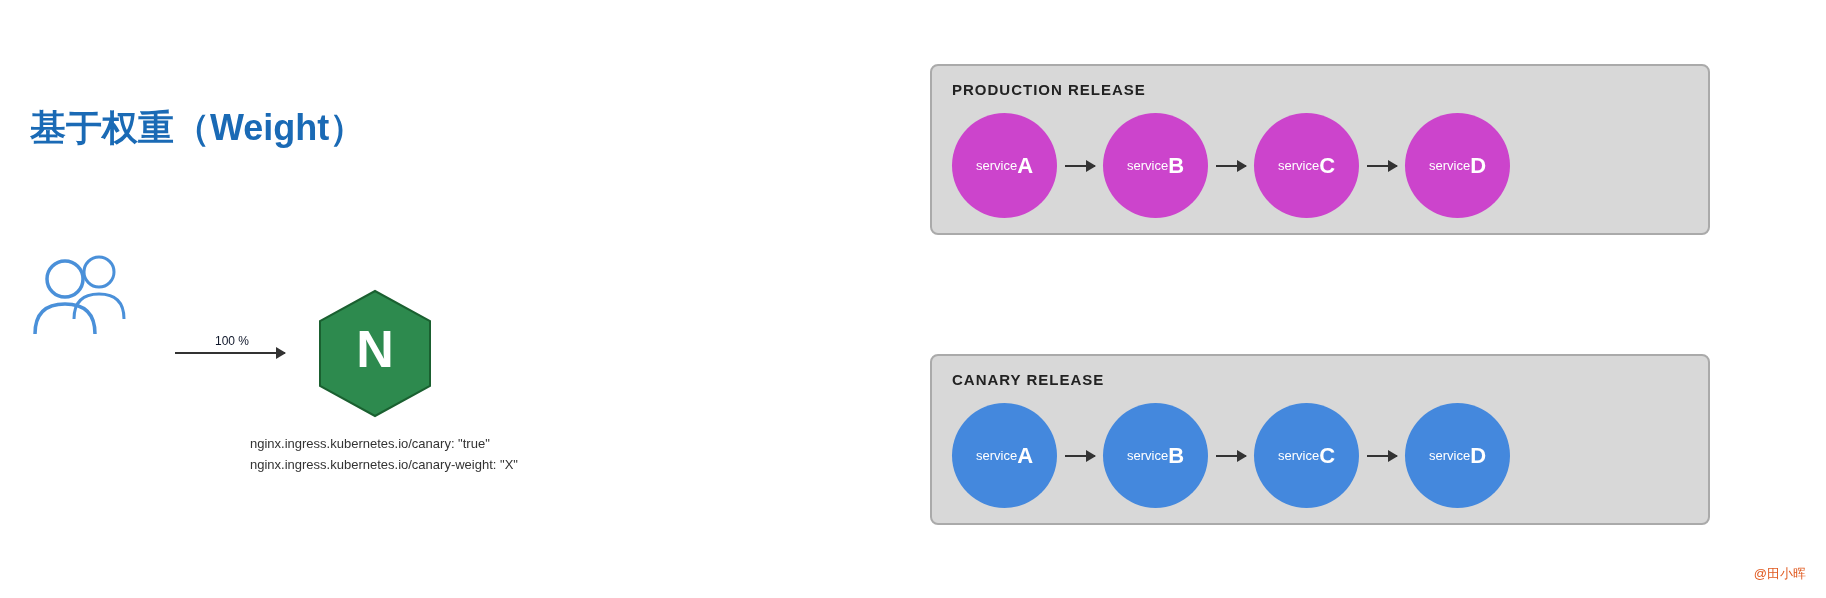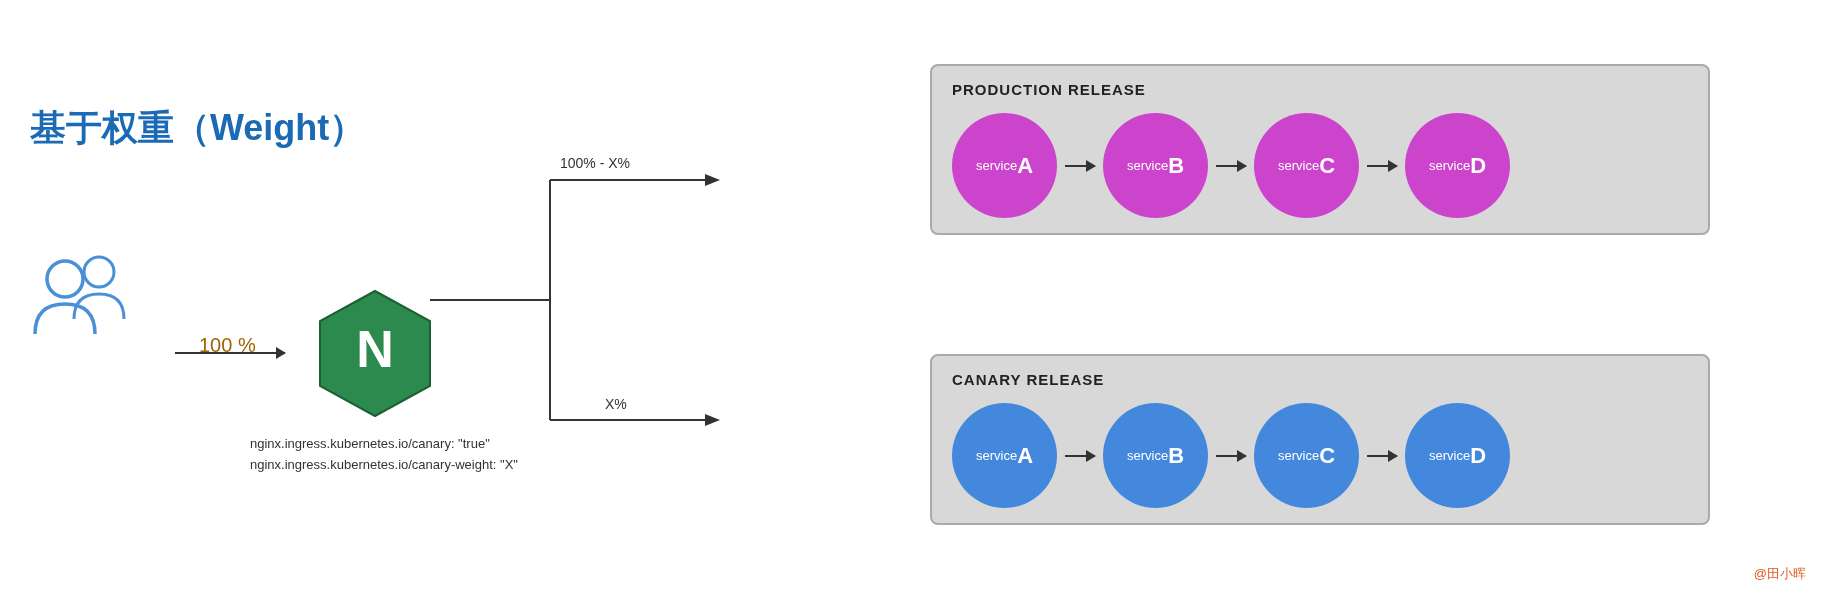--- a/index.html
+++ b/index.html
@@ -69,23 +69,23 @@
       right: -1px;
       top: -5px;
       border-left: 10px solid #333;
       border-top: 6px solid transparent;
       border-bottom: 6px solid transparent;
     }
 
     .arrow-label {
       position: absolute;
       top: -18px;
-      left: 24px;
-      font-size: 20px;
-      color: #a16207;
+      left: 40px;
+      font-size: 12px;
+      color: #0f172a;
     }
 
     
     .nginx-container {
       position: absolute;
       top: 210px;
       left: 310px;
       width: 130px;
       height: 140px;
       display: flex;
@@ -240,37 +240,20 @@
       </svg>
     </div>
 
     <div class="annotations">
       <div>nginx.ingress.kubernetes.io/canary: "true"</div>
       <div>nginx.ingress.kubernetes.io/canary-weight: "X"</div>
     </div>
 
   </div>
 
-  <div style="position:absolute; left:430px; top:80px;">
-    <svg width="300" height="440" viewBox="0 0 300 440">
-
-      <line x1="0" y1="220" x2="120" y2="220" stroke="#333" stroke-width="2"></line>
-
-      <line x1="120" y1="220" x2="120" y2="100" stroke="#333" stroke-width="2"></line>
-      <line x1="120" y1="100" x2="280" y2="100" stroke="#333" stroke-width="2"></line>
-      <polygon points="275,94 290,100 275,106" fill="#333"></polygon>
-
-      <line x1="120" y1="220" x2="120" y2="340" stroke="#333" stroke-width="2"></line>
-      <line x1="120" y1="340" x2="280" y2="340" stroke="#333" stroke-width="2"></line>
-      <polygon points="275,334 290,340 275,346" fill="#333"></polygon>
-    </svg>
-    
-    <div style="position:absolute; top:75px; left:130px; font-size:14px; color:#333;">100% - X%</div>
-    <div style="position:absolute; top:316px; left:175px; font-size:14px; color:#333;">X%</div>
-  </div>
 
   <div class="right-section">
 
     <div class="release-box production-box">
       <div class="release-title">PRODUCTION RELEASE</div>
       <div class="services-row">
 
         <div class="service-circle purple">
           <span class="service-label">service</span>
           <span class="service-letter">A</span>

